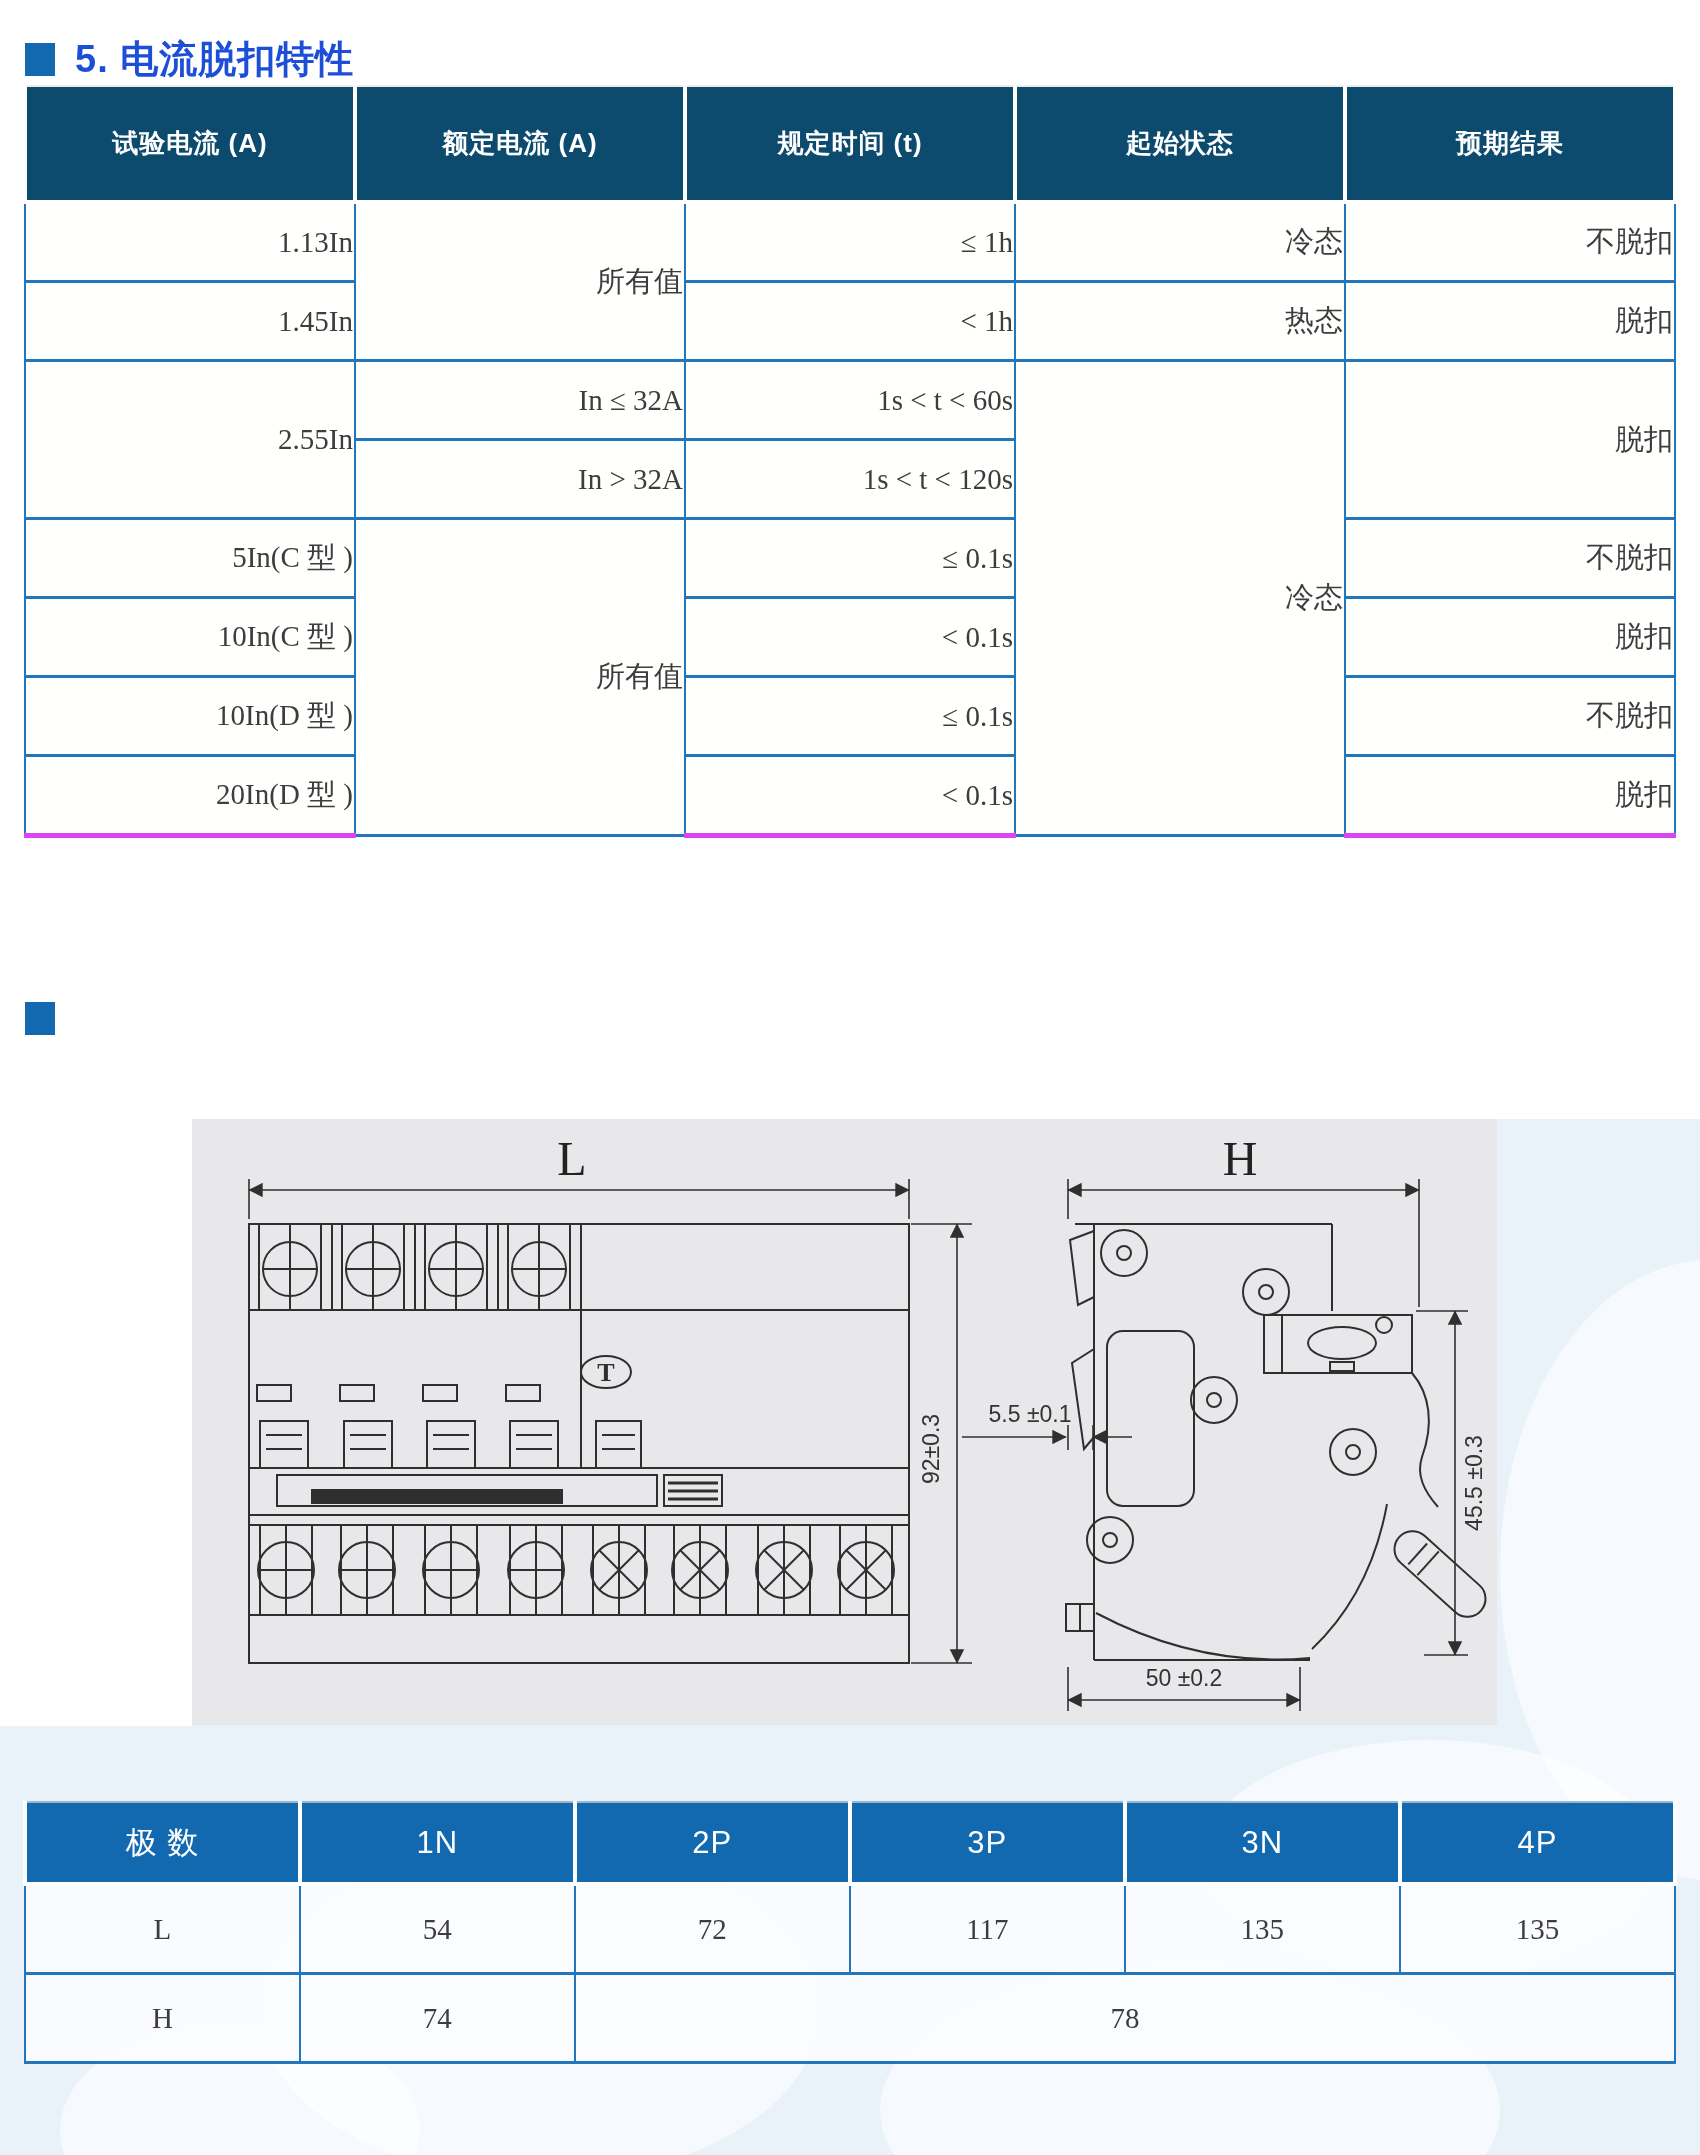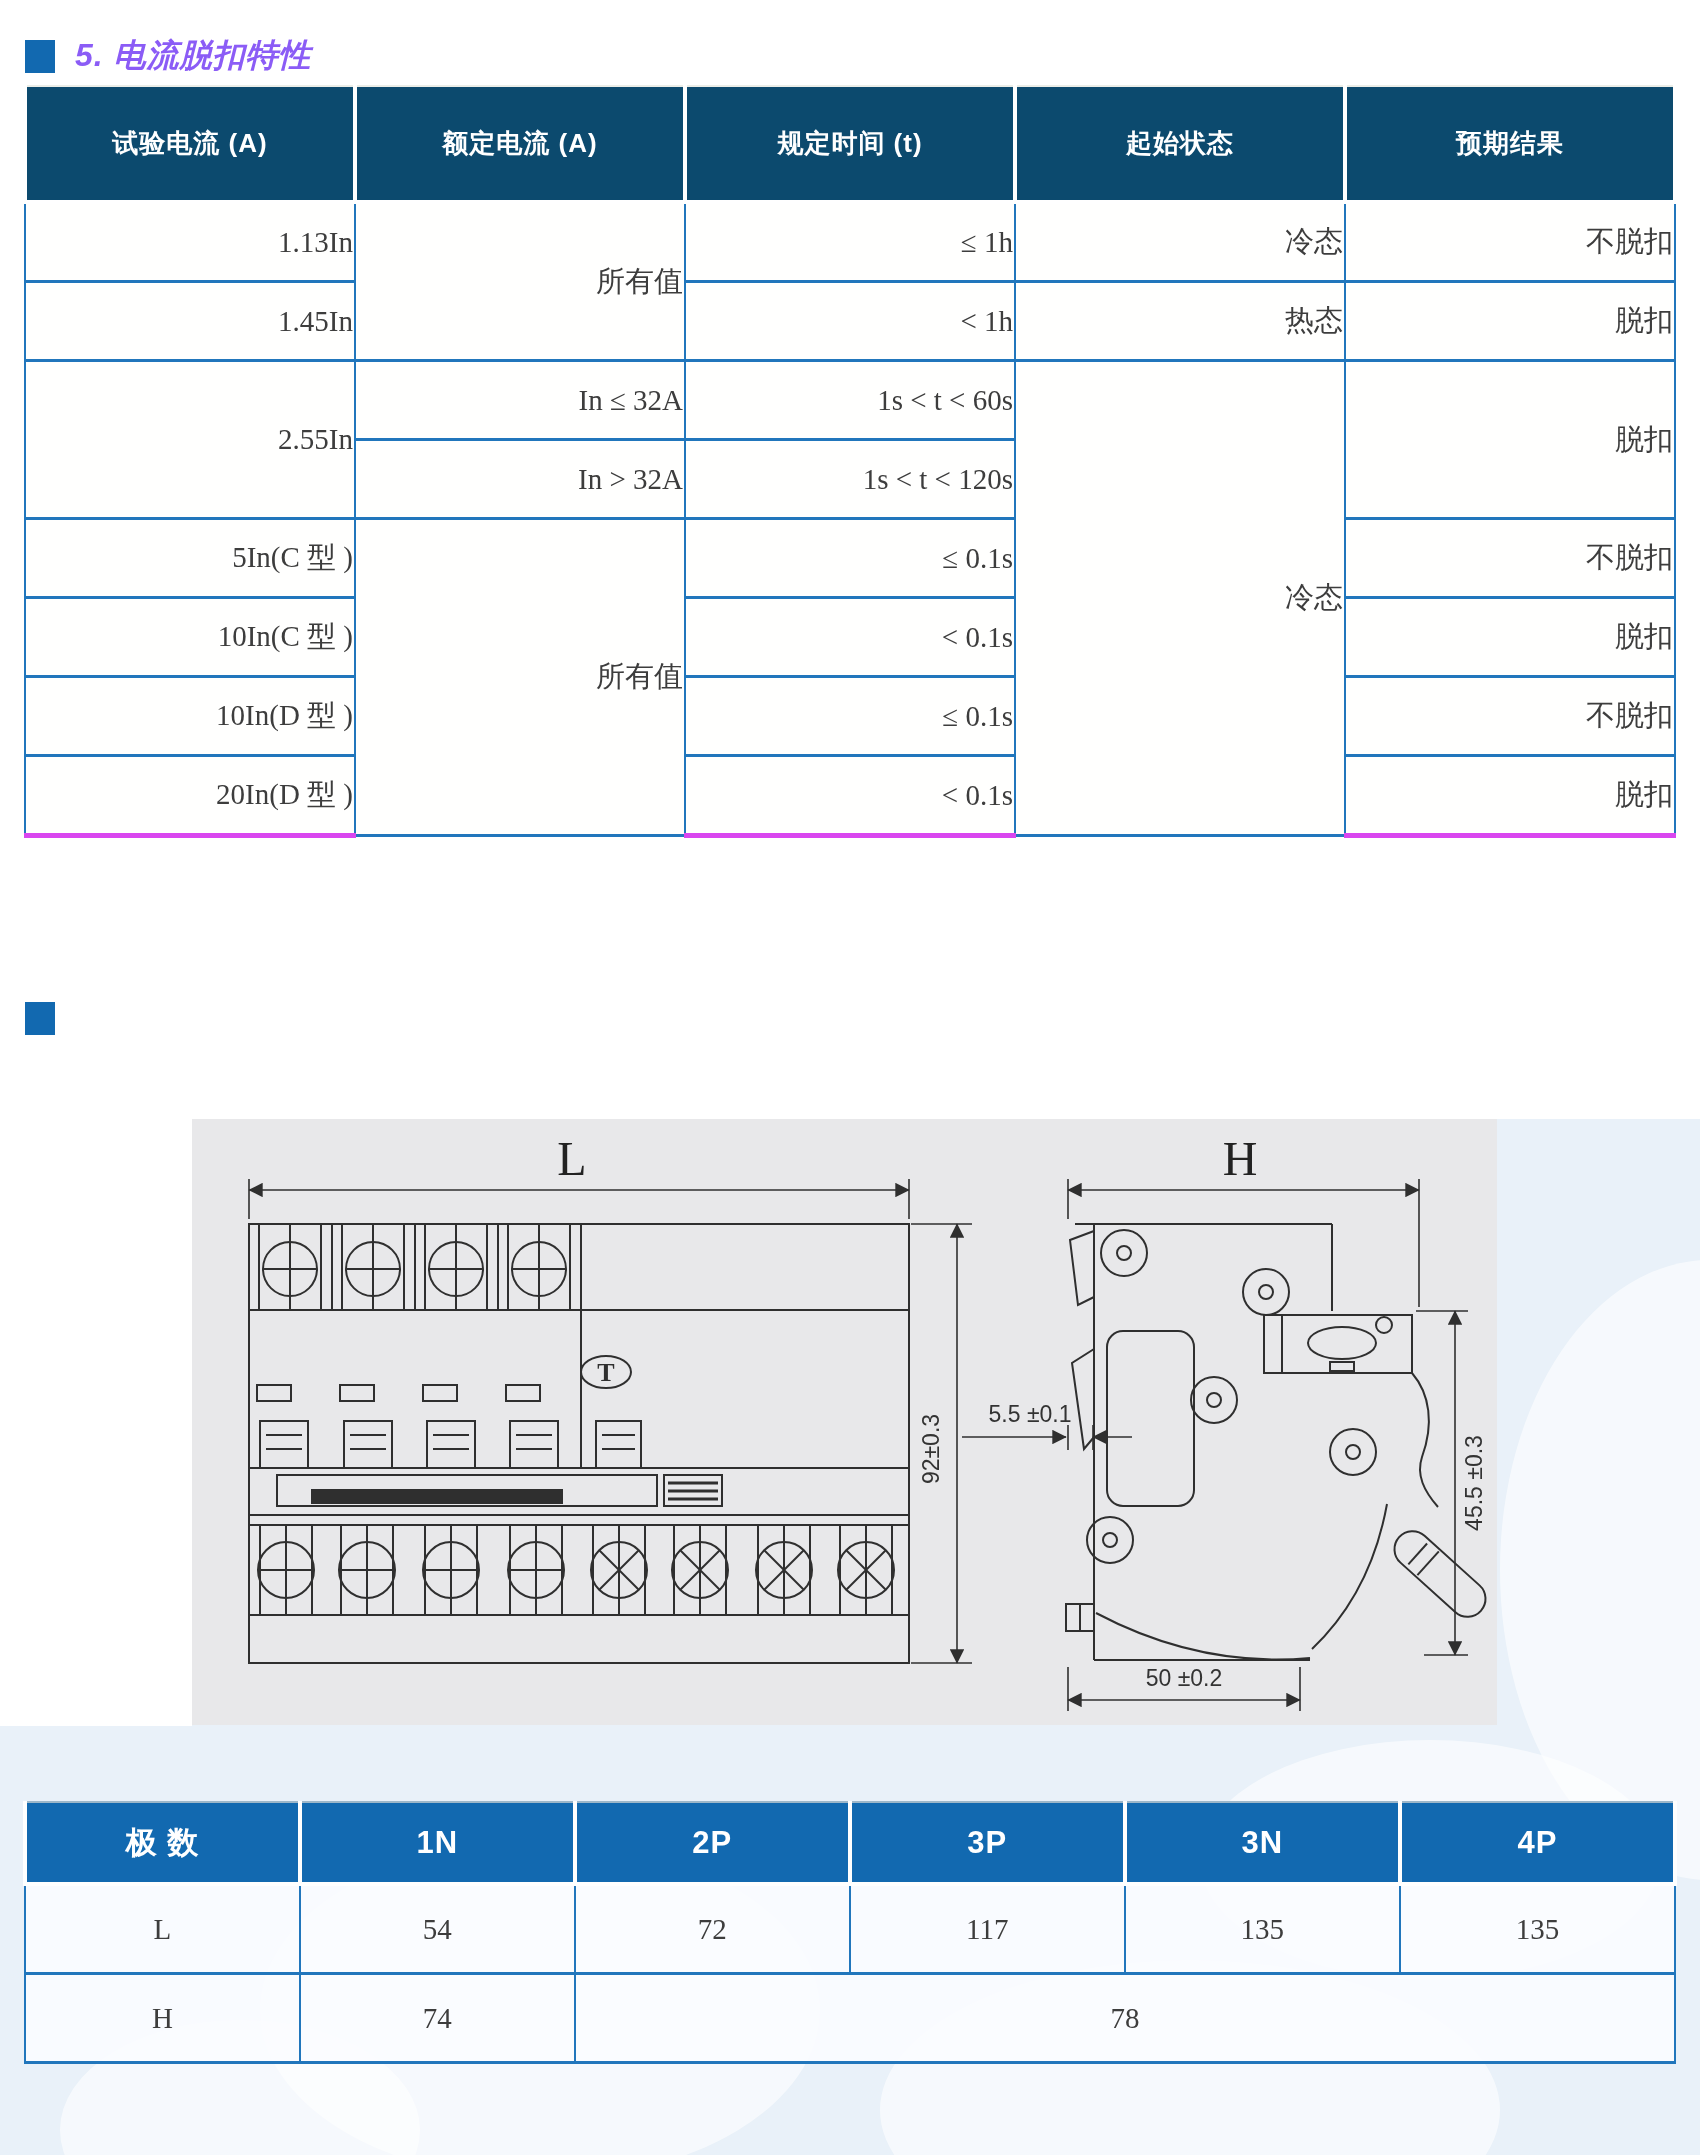--- a/index.html
+++ b/index.html
@@ -9,38 +9,38 @@
     font-family:"Liberation Sans","DejaVu Sans",sans-serif;
   }
   .abs{position:absolute;}
   
   .bg-blue-right{left:192px;top:1119px;width:1508px;height:1036px;background:#e9f1f9;}
   .bg-blue-bottom{left:0;top:1726px;width:192px;height:429px;background:#e9f1f9;}
   .cloud{position:absolute;background:rgba(255,255,255,.6);border-radius:50%;z-index:1;}
   
   .sec{display:flex;align-items:center;gap:20px;z-index:3;}
   .bullet{width:30px;height:33px;background:#1269b0;flex:0 0 auto;}
-  .sec-title{font-size:32px;font-weight:bold;color:#8b5cf6;letter-spacing:1px;font-style:italic;}
+  .sec-title{font-size:38px;font-weight:bold;color:#1d4ed8;letter-spacing:1px;}
   
   table{border-collapse:collapse;table-layout:fixed;z-index:3;position:absolute;}
   .trip{left:23px;top:85px;width:1654px;}
   .trip th{
     height:111px;background:#0c4a6e;color:#ffffff;font-size:26px;font-weight:bold;
     border:4px solid #ffffff;border-top:2px solid #eceee8;text-align:center;letter-spacing:1px;
   }
   .trip td{
     height:74px;background:#fffffe;text-align:right;vertical-align:middle;
     font-family:"Liberation Serif","DejaVu Serif",serif;font-size:29px;color:#3d3d3d;
     border-left:2px solid #2176bc;border-right:2px solid #2176bc;
     border-top:3px solid #2176bc;border-bottom:3px solid #2176bc;margin-left:20px;
   }
   .trip tr.last td{border-bottom:5px solid #d946ef;}
   .dims{left:23px;top:1801px;width:1654px;}
   .dims th{
-    height:77px;background:#1269b0;color:#ffffff;font-size:31px;font-weight:bold;
+    height:77px;background:#1269b0;color:#ffffff;font-size:31px;font-weight:normal;
     border:4px solid #ffffff;border-top:2px solid #9db7c9;text-align:center;letter-spacing:1px;
   }
   .dims td{
     height:84px;background:rgba(250,252,255,.88);text-align:center;vertical-align:middle;
     font-family:"Liberation Serif","DejaVu Serif",serif;font-size:29px;color:#3d3d3d;
     border-left:2px solid #2176bc;border-right:2px solid #2176bc;
     border-top:3px solid #2176bc;border-bottom:3px solid #2176bc;
   }
   .dims tr.note-row td{height:50px;background:rgba(233,241,250,.92);border-bottom:5px solid #2176bc;}
   

